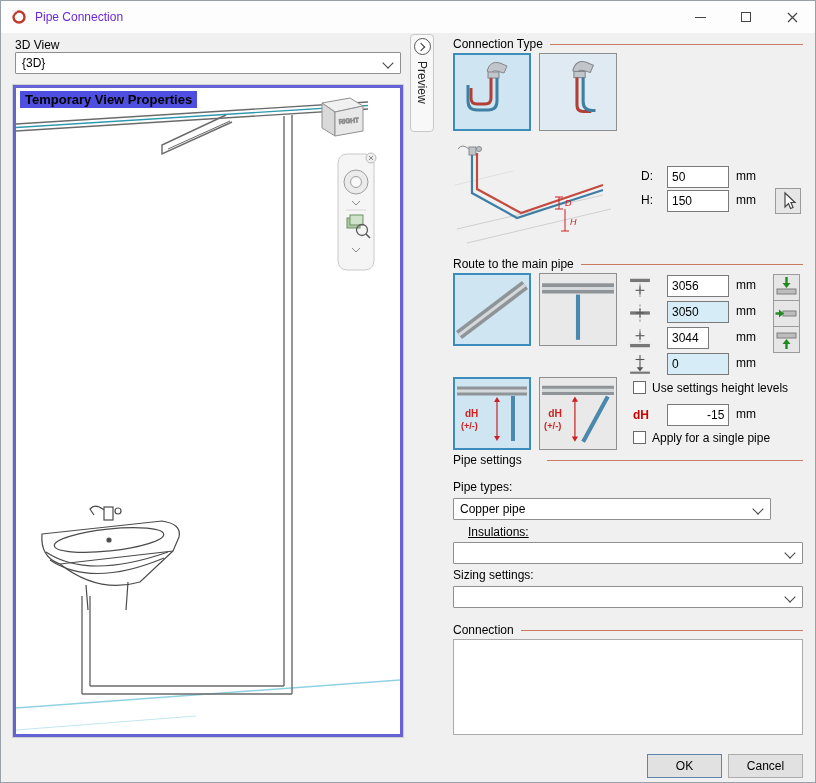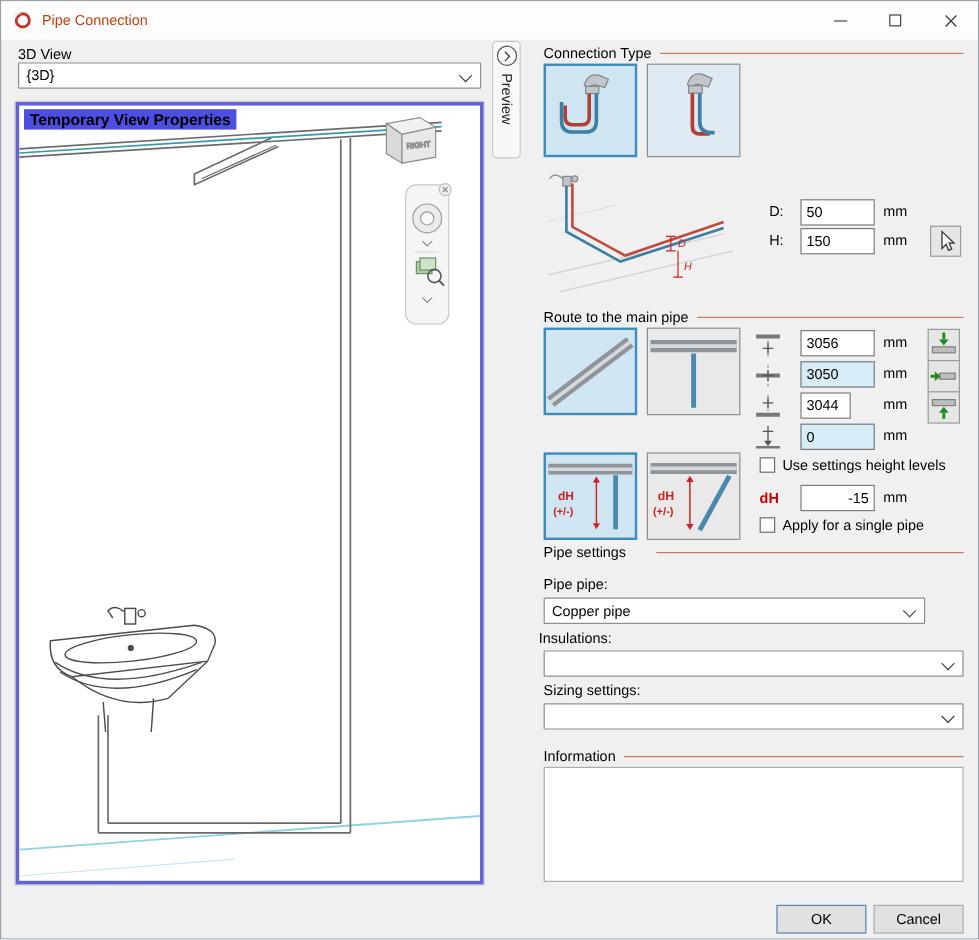--- a/index.html
+++ b/index.html
@@ -1,19 +1,19 @@
 <!DOCTYPE html>
 <html><head>
 <meta charset="utf-8">
 <style>
   html,body{margin:0;padding:0;background:#ffffff;font-family:"Liberation Sans","DejaVu Sans",sans-serif;font-size:12px;color:#000;}
   .window{position:relative;width:816px;height:783px;background:#f0f0f0;border:1px solid #98a0a8;box-sizing:border-box;overflow:hidden;}
   
   .titlebar{position:absolute;left:0;top:0;right:0;height:32px;background:#fdfdfd;display:flex;align-items:center;}
-  .title-text{color:#c2410c;margin-left:8px;}
+  .title-text{color:#6d28d9;margin-left:8px;}
   .win-controls{position:absolute;right:0;top:0;height:32px;display:flex;}
   .win-btn{width:46px;height:32px;display:flex;align-items:center;justify-content:center;}
   .glyph-min{width:11px;height:1px;background:#444;}
   .glyph-max{width:10px;height:10px;border:1px solid #444;box-sizing:border-box;}
   
   .lbl{position:absolute;white-space:nowrap;color:#000;}
   .tb{position:absolute;height:22px;border:1px solid #7a7a7a;background:#fff;font:12px "Liberation Sans","DejaVu Sans",sans-serif;padding:2px 4px;box-sizing:border-box;}
   .tb.hl{background:#d6ecf7;}
   .combo{position:absolute;height:22px;box-sizing:border-box;border:1px solid #8f8f8f;background:#fff;display:flex;align-items:center;padding:0 22px 0 6px;border-radius:1px;}
   .combo .chev{position:absolute;right:8px;top:6px;width:7px;height:7px;border-right:1.4px solid #444;border-bottom:1.4px solid #444;transform:rotate(45deg);}
@@ -307,40 +307,40 @@
   <div class="unit" style="left:735px;top:406px;">mm</div>
 
   <span class="cb" style="left:632px;top:430px;"></span>
   <div class="lbl" style="left:651px;top:430px;">Apply for a single pipe</div>
 
   <div class="group" style="top:452px;gap:25px;">
     <span>Pipe settings</span>
     <span class="ln"></span>
   </div>
 
-  <div class="lbl" style="left:452px;top:479px;">Pipe pipe:</div>
+  <div class="lbl" style="left:452px;top:479px;">Pipe types:</div>
   <div class="combo" style="left:452px;top:497px;width:318px;">
     <span>Copper pipe</span>
     <span class="chev"></span>
   </div>
 
-  <div class="lbl" style="left:448px;top:524px;">Insulations:</div>
+  <div class="lbl" style="left:467px;top:524px;text-decoration:underline;">Insulations:</div>
   <div class="combo" style="left:452px;top:541px;width:350px;">
     <span></span>
     <span class="chev"></span>
   </div>
 
   <div class="lbl" style="left:452px;top:567px;">Sizing settings:</div>
   <div class="combo" style="left:452px;top:585px;width:350px;">
     <span></span>
     <span class="chev"></span>
   </div>
 
   <div class="group" style="top:622px;">
-    <span>Information</span>
+    <span>Connection</span>
     <span class="ln"></span>
   </div>
   <div class="infobox"></div>
 
   <div class="btn default" style="left:646px;top:753px;width:75px;height:24px;">OK</div>
   <div class="btn" style="left:727px;top:753px;width:75px;height:24px;">Cancel</div>
 
 </div>
 
 </body></html>

